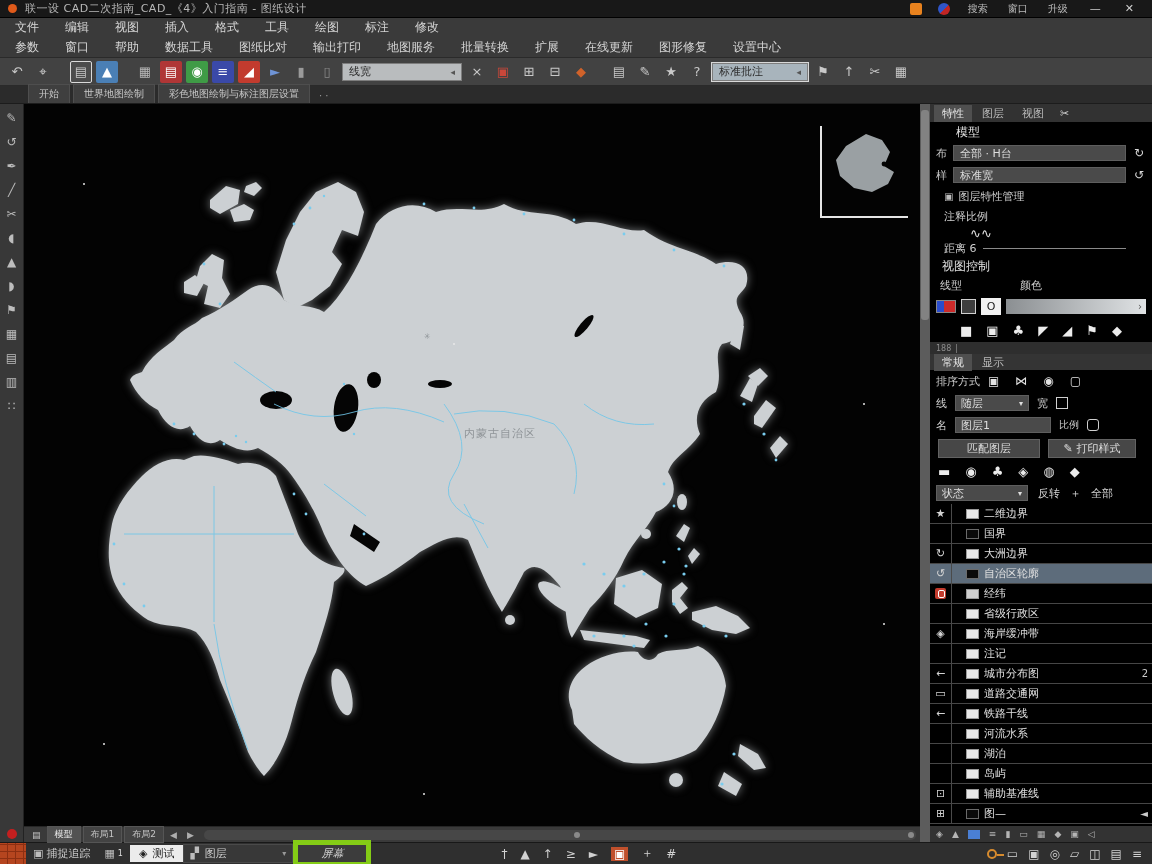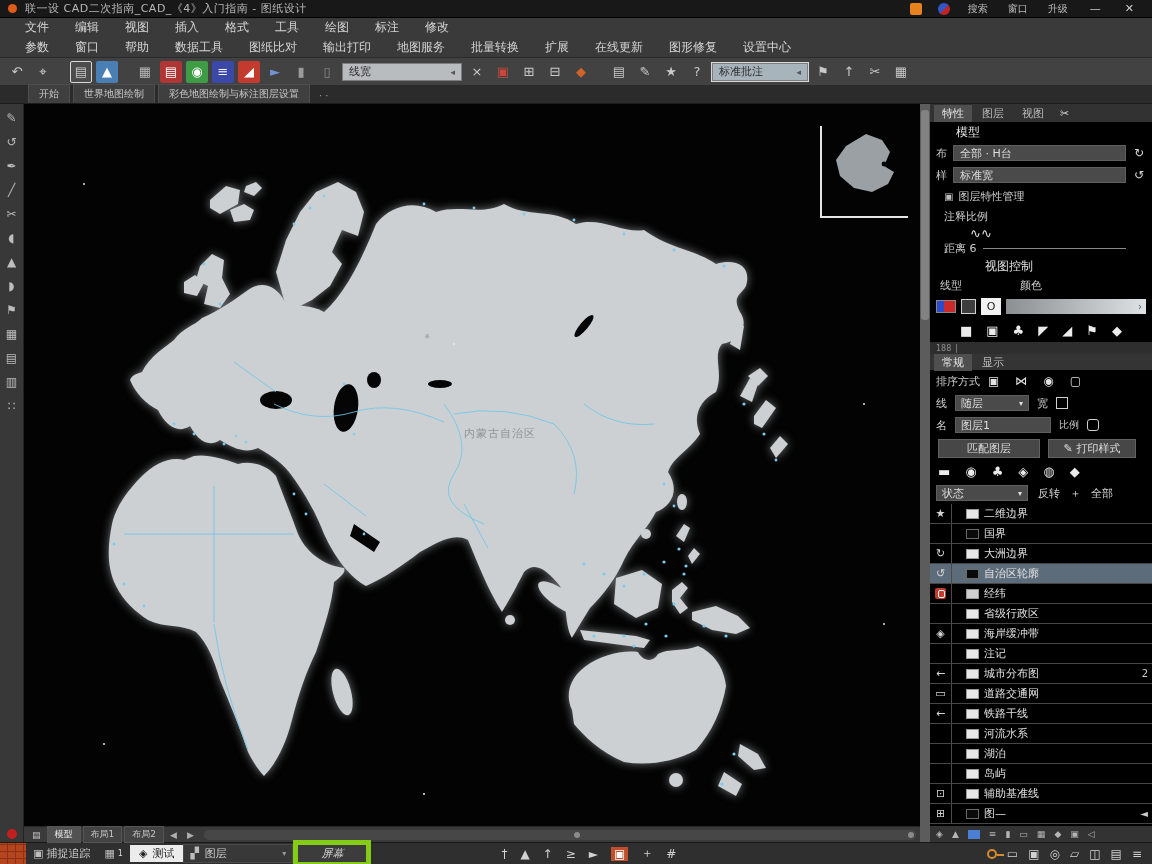--- a/index.html
+++ b/index.html
@@ -14,21 +14,21 @@
   .tb-spacer { flex:1; }
   .tb-item { margin:8px 10px; font-size:10px; color:#bdbdbd; }
   .tb-ico { width:12px; height:12px; border-radius:2px; margin:0 8px; }
   .tb-ico.orange { background:#e8821e; }
   .tb-ico.multi { background:linear-gradient(135deg,#2f55c9 50%,#c02525 50%); border-radius:50%; }
   .tb-win { margin:0 12px; color:#cfcfcf; font-size:11px; }
 
   
   #menubar { height:40px; background:#3a3a3a; border-bottom:1px solid #2a2a2a;
     display:flex; flex-direction:column; justify-content:center; }
-  .menurow { display:flex; height:20px; align-items:center; padding-left:12px;font-family:Liberation Mono, monospace; }
+  .menurow { display:flex; height:20px; align-items:center; padding-left:2px;font-family:Liberation Mono, monospace; }
   .menu-item { padding:0 13px; font-size:12px; color:#d6d6d6; white-space:nowrap; }
 
   
   #toolbar { height:28px; background:#424242; border-bottom:1px solid #2a2a2a;
     display:flex; align-items:center; padding:0 6px; gap:4px; }
   .tool-cell { width:22px; height:22px; display:flex; align-items:center; justify-content:center;
     font-size:13px; color:#c9c9c9; border-radius:2px; flex:0 0 auto; }
   .tool-cell.framed { border:1px solid #dadada; background:#4c4c4c; }
   .tool-sep { width:8px; height:22px; flex:0 0 auto; }
   .tool-combo { height:18px; background:#b9bcbe; color:#2c2c2c; font-size:11px;
@@ -458,21 +458,21 @@
       <span>注释比例</span>
     </div>
 
     <div id="sig-row">∿∿</div>
 
     <div id="dist-row">
       <span>距离 6</span>
       <span class="uline"></span>
     </div>
 
-    <div class="p-header" style="padding-left:12px;margin-left:43px;">视图控制</div>
+    <div class="p-header" style="padding-left:12px;">视图控制</div>
 
     <div id="sub-row">
       <span>线型</span>
       <span>颜色</span>
     </div>
 
     <div id="colorbar-row">
       <span class="cb-flag"></span>
       <span class="cb-outline"></span>
       <span class="cb-white">O</span>

